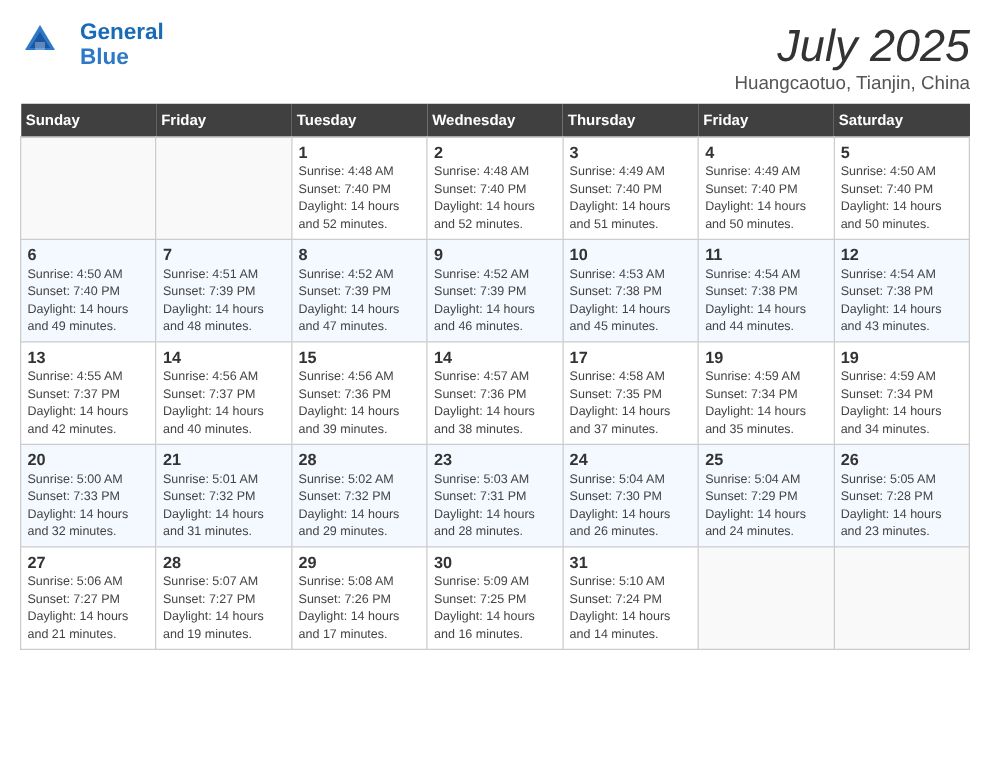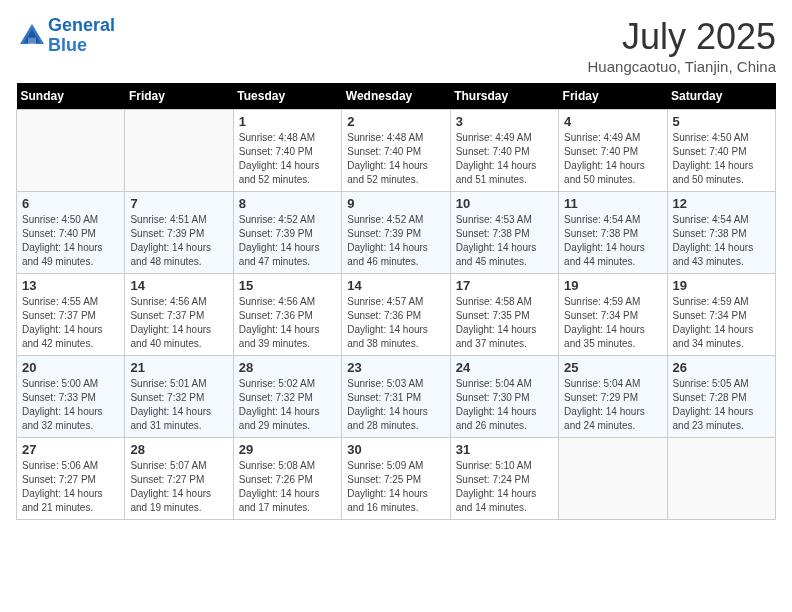--- a/index.html
+++ b/index.html
@@ -11,22 +11,21 @@
       padding: 16px;
     }
     .header {
       display: flex;
       justify-content: space-between;
       align-items: flex-start;
       margin-bottom: 8px;
     }
     .logo {
       display: flex;
-      align-items: center;
-      gap: 0;
+      gap: 16px;
     }
     .logo-text {
       font-size: 18px;
       font-weight: bold;
       color: #333;
       line-height: 1.1;
     }
     .logo-text span {
       color: #1a6bb5;
     }
@@ -34,33 +33,34 @@
       width: 32px;
       height: 32px;
     }
     .title-block {
       text-align: right;
     }
     .month-title {
       font-size: 36px;
       color: #333;
       font-weight: normal;
+      font-style: italic;
     }
     .location {
       font-size: 15px;
       color: #555;
       margin-left: 23px;
     }
     table {
       width: 100%;
       border-collapse: collapse;
       table-layout: fixed;
     }
     th {
-      background-color: #000000;
+      background-color: #404040;
       color: #fff;
       font-size: 12px;
       padding: 6px 4px;
       text-align: left;
       font-weight: bold;
     }
     td {
       border: 1px solid #ccc;
       vertical-align: top;
       padding: 4px 5px;

